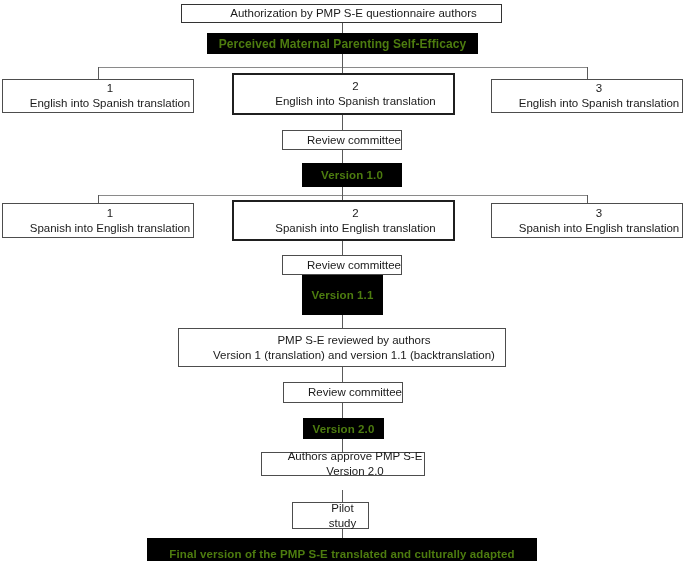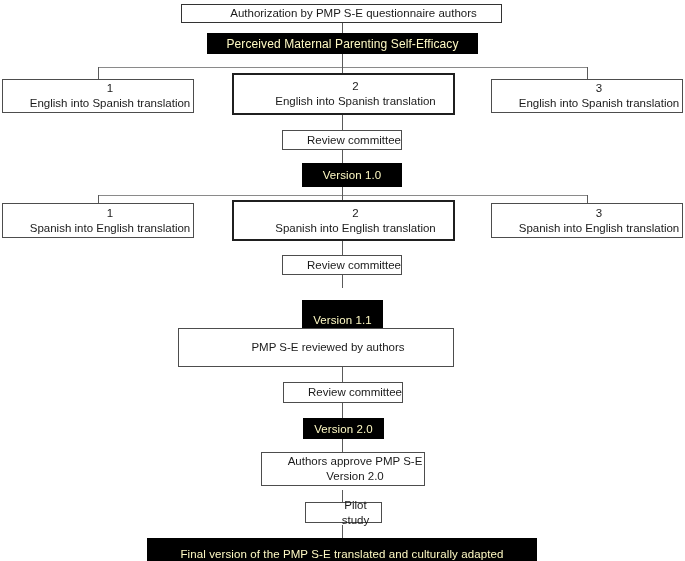--- a/index.html
+++ b/index.html
@@ -10,23 +10,23 @@
   }
   .box {
     position:absolute; box-sizing:border-box; background:#ffffff;
     border:1px solid #4d4d4d;
     display:flex; flex-direction:column; align-items:center; justify-content:center;
     text-align:center; font-size:11.5px; line-height:1.28; color:#1a1a1a;padding-left:24px;
   }
   .box.emph { border:2px solid #1f1f1f; }
   .box.topbox { border:1.5px solid #333333; }
   .blackbox {
-    position:absolute; box-sizing:border-box; background:#000000; color:#fef9c3;
+    position:absolute; box-sizing:border-box; background:#000000; color:#4d7c0f;
     display:flex; align-items:center; justify-content:center; text-align:right;
-    font-size:11.5px; font-weight:normal; letter-spacing:.1px;
+    font-size:11.5px; font-weight:bold; letter-spacing:.1px;
   }
   .vline { position:absolute; width:1px; background:#5a5a5a; }
   .hline { position:absolute; height:1px; background:#8a8a8a; }
   .num { display:block; }
   .lbl { display:block;text-align:center; }
 </style>
 </head>
 <body>
 
 <div class="canvas">
@@ -82,32 +82,33 @@
     <span class="num">2</span>
     <span class="lbl">Spanish into English translation</span>
   </div>
   <div class="box" style="left:491px;top:203px;width:192px;height:35px">
     <span class="num">3</span>
     <span class="lbl">Spanish into English translation</span>
   </div>
 
   <div class="box" style="left:282px;top:255px;width:120px;height:20px">Review committee</div>
 
-  <div class="blackbox" style="left:302px;top:300px;width:81px;height:40px">Version 1.1</div>
+  <div class="blackbox" style="left:302px;top:275px;width:81px;height:40px">Version 1.1</div>
 
-  <div class="box" style="left:178px;top:328px;width:276px;height:39px">
+  <div class="box" style="left:178px;top:328px;width:328px;height:39px">
     <span class="lbl">PMP S-E reviewed by authors</span>
+    <span class="lbl">Version 1 (translation) and version 1.1 (backtranslation)</span>
   </div>
 
   <div class="box" style="left:283px;top:382px;width:120px;height:21px">Review committee</div>
 
   <div class="blackbox" style="left:303px;top:418px;width:81px;height:21px">Version 2.0</div>
 
-  <div class="box" style="left:261px;top:452px;width:164px;height:34px">
+  <div class="box" style="left:261px;top:452px;width:164px;height:24px">
     <span class="lbl">Authors approve PMP S-E</span>
     <span class="lbl">Version 2.0</span>
   </div>
 
-  <div class="box" style="left:305px;top:502px;width:77px;height:21px">Pilot study</div>
+  <div class="box" style="left:292px;top:502px;width:77px;height:27px">Pilot study</div>
 
   <div class="blackbox" style="left:147px;top:538px;width:390px;height:32px;font-size:11.5px">Final version of the PMP S-E translated and culturally adapted</div>
 
 </div>
 
 </body></html>

